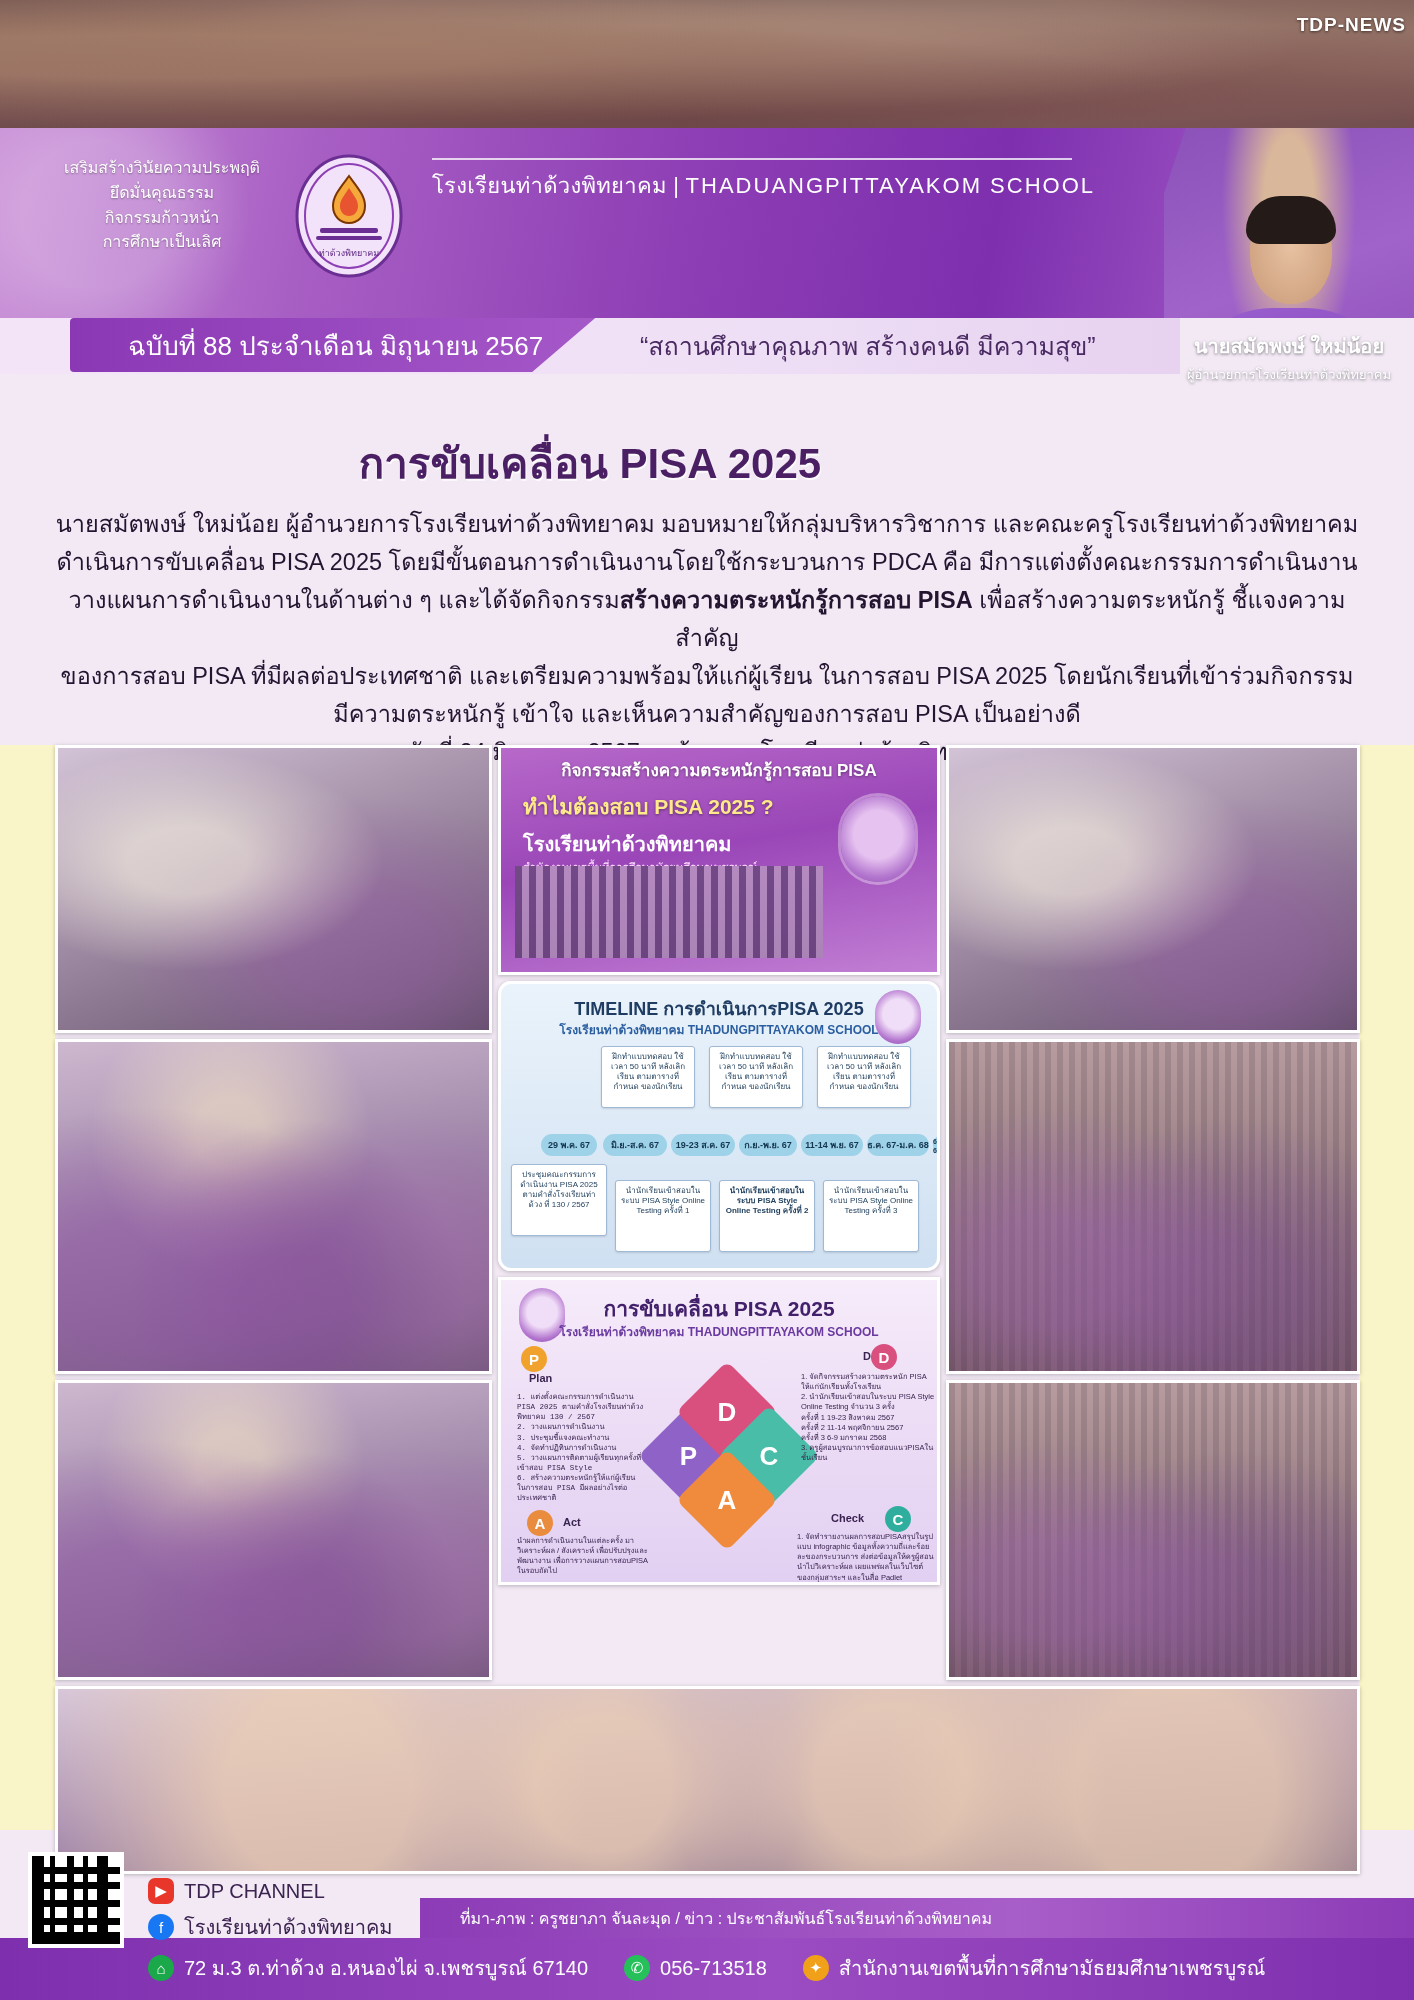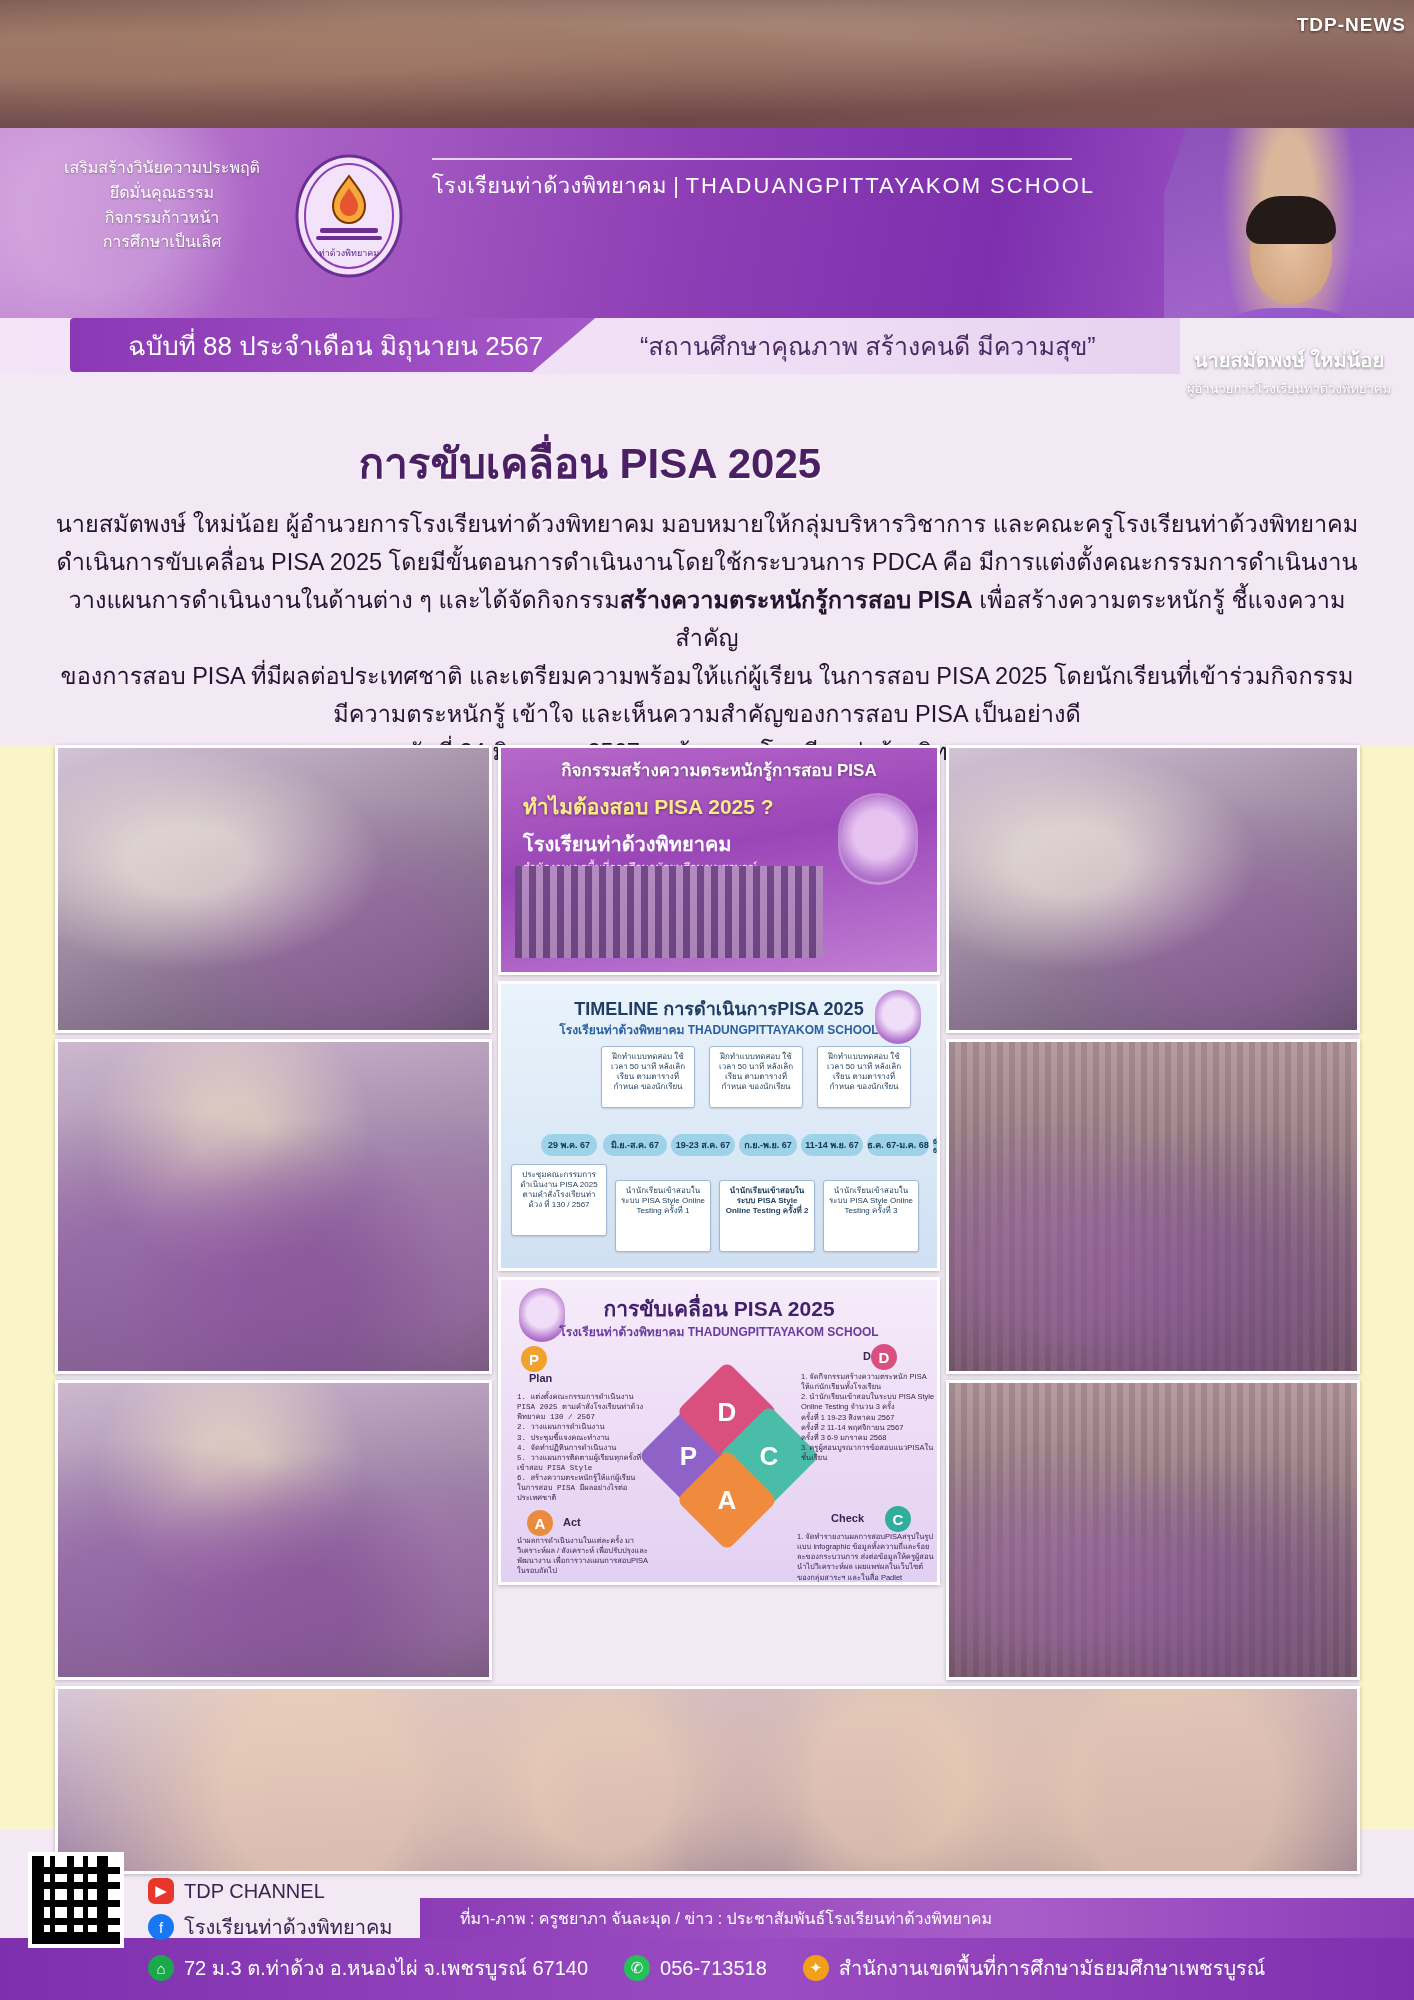--- a/index.html
+++ b/index.html
@@ -77,21 +77,21 @@
   .principal .head{
     position:absolute; left:86px; top:86px; width:82px; height:100px;
     background: radial-gradient(ellipse at 50% 40%, #e7c2a2, #c99a78);
     border-radius: 45% 45% 48% 48%;
   }
   .principal .hair{
     position:absolute; left:82px; top:78px; width:90px; height:48px;
     background:#241a17; border-radius: 45px 45px 18px 18px;
   }
   .name-plate {
-    position: absolute; right: 0; top: 344px; width: 250px; z-index: 6;
+    position: absolute; right: 0; top: 330px; width: 250px; z-index: 6;
     text-align: center; color: #fff;
   }
   .name-plate .n { font-size: 20px; font-weight: 700; text-shadow: 0 1px 3px rgba(0,0,0,.5);}
   .name-plate .r { font-size: 13px; margin-top: 2px; text-shadow: 0 1px 3px rgba(0,0,0,.5);}
 
   
   .issue-row { position: absolute; top: 318px; left: 0; width: 1414px; height: 62px; }
   .issue-pill {
     position: absolute; left: 70px; top: 0; height: 54px; padding: 0 52px 0 58px;
     background: linear-gradient(90deg,#8b38b5,#a558c8);
@@ -165,21 +165,21 @@
   }
   .info-a .ia-title { position:absolute; top:8px; left:0; width:100%; text-align:center; color:#fff; font-size:17px; font-weight:700; text-shadow:0 1px 3px rgba(0,0,0,.4);}
   .info-a .ia-q { position:absolute; top:42px; left:22px; color:#ffe98a; font-size:21px; font-weight:700; text-shadow:0 1px 3px rgba(0,0,0,.45);}
   .info-a .ia-school{ position:absolute; top:80px; left:22px; color:#fff; font-size:20px; font-weight:700;}
   .info-a .ia-sub{ position:absolute; top:110px; left:22px; color:#ffe2ff; font-size:11px;}
   .info-a .ia-photo{ position:absolute; left:14px; bottom:14px; width:308px; height:92px;
     background: repeating-linear-gradient(90deg, rgba(110,70,130,.85) 0 7px, rgba(190,150,200,.8) 7px 14px), linear-gradient(180deg,#8e5ba6,#5d3a72);}
   .info-a .ia-seal{ position:absolute; right:22px; top:48px; width:74px; height:86px; border-radius:50%/42%;
     background: radial-gradient(circle at 50% 45%, #e6c2f0 0 40%, #b477cf 70%, #8a4bb0 100%); box-shadow:0 0 0 3px rgba(255,255,255,.35);}
 
-  .info-b { background: linear-gradient(180deg,#eaf3fb 0%, #dce9f6 55%, #cfe0f2 100%); }
+  .info-b { background: linear-gradient(180deg,#eaf3fb 0%, #dce9f6 55%, #cfe0f2 100%); border-radius: 13px; }
   .info-b .tl-title{ position:absolute; top:10px; left:0; width:100%; text-align:center; color:#1f3d63; font-size:18px; font-weight:700;}
   .info-b .tl-sub{ position:absolute; top:36px; left:0; width:100%; text-align:center; color:#2a5ea0; font-size:12px; font-weight:700;}
   .info-b .tl-seal{ position:absolute; right:16px; top:6px; width:46px; height:54px; border-radius:50%/42%;
     background: radial-gradient(circle at 50% 45%, #f0ddf7 0 40%, #b477cf 70%, #7f43a8 100%);}
   .tl-box{ position:absolute; background:#fff; border:1px solid #9fb8d4; border-radius:3px; font-size:8px; color:#23425f;
     padding:5px 4px; text-align:center; line-height:1.25; box-shadow:0 1px 2px rgba(0,0,0,.12);}
   .tl-chip{ position:absolute; height:22px; background:#9ed2e8; border-radius:11px; color:#14364f; font-size:9px;
     display:flex; align-items:center; justify-content:center; font-weight:700;margin-left:28px;}
 
   .info-c { background: linear-gradient(180deg,#f6ecfa 0%, #ecdcf5 50%, #e2d0f2 100%); }

